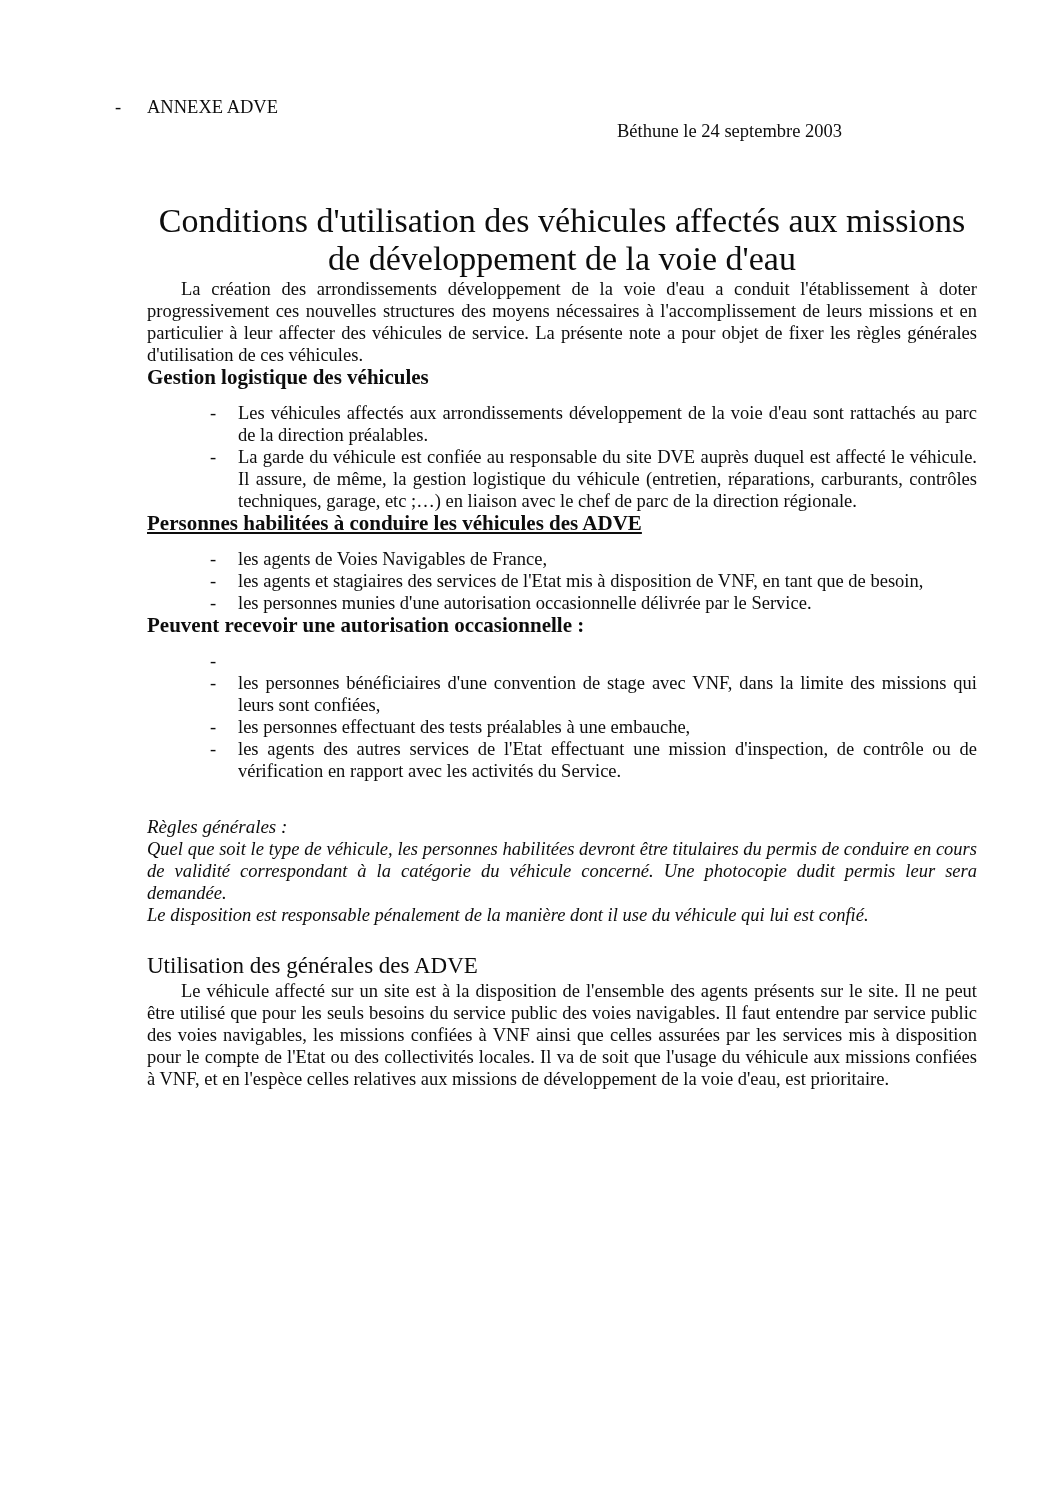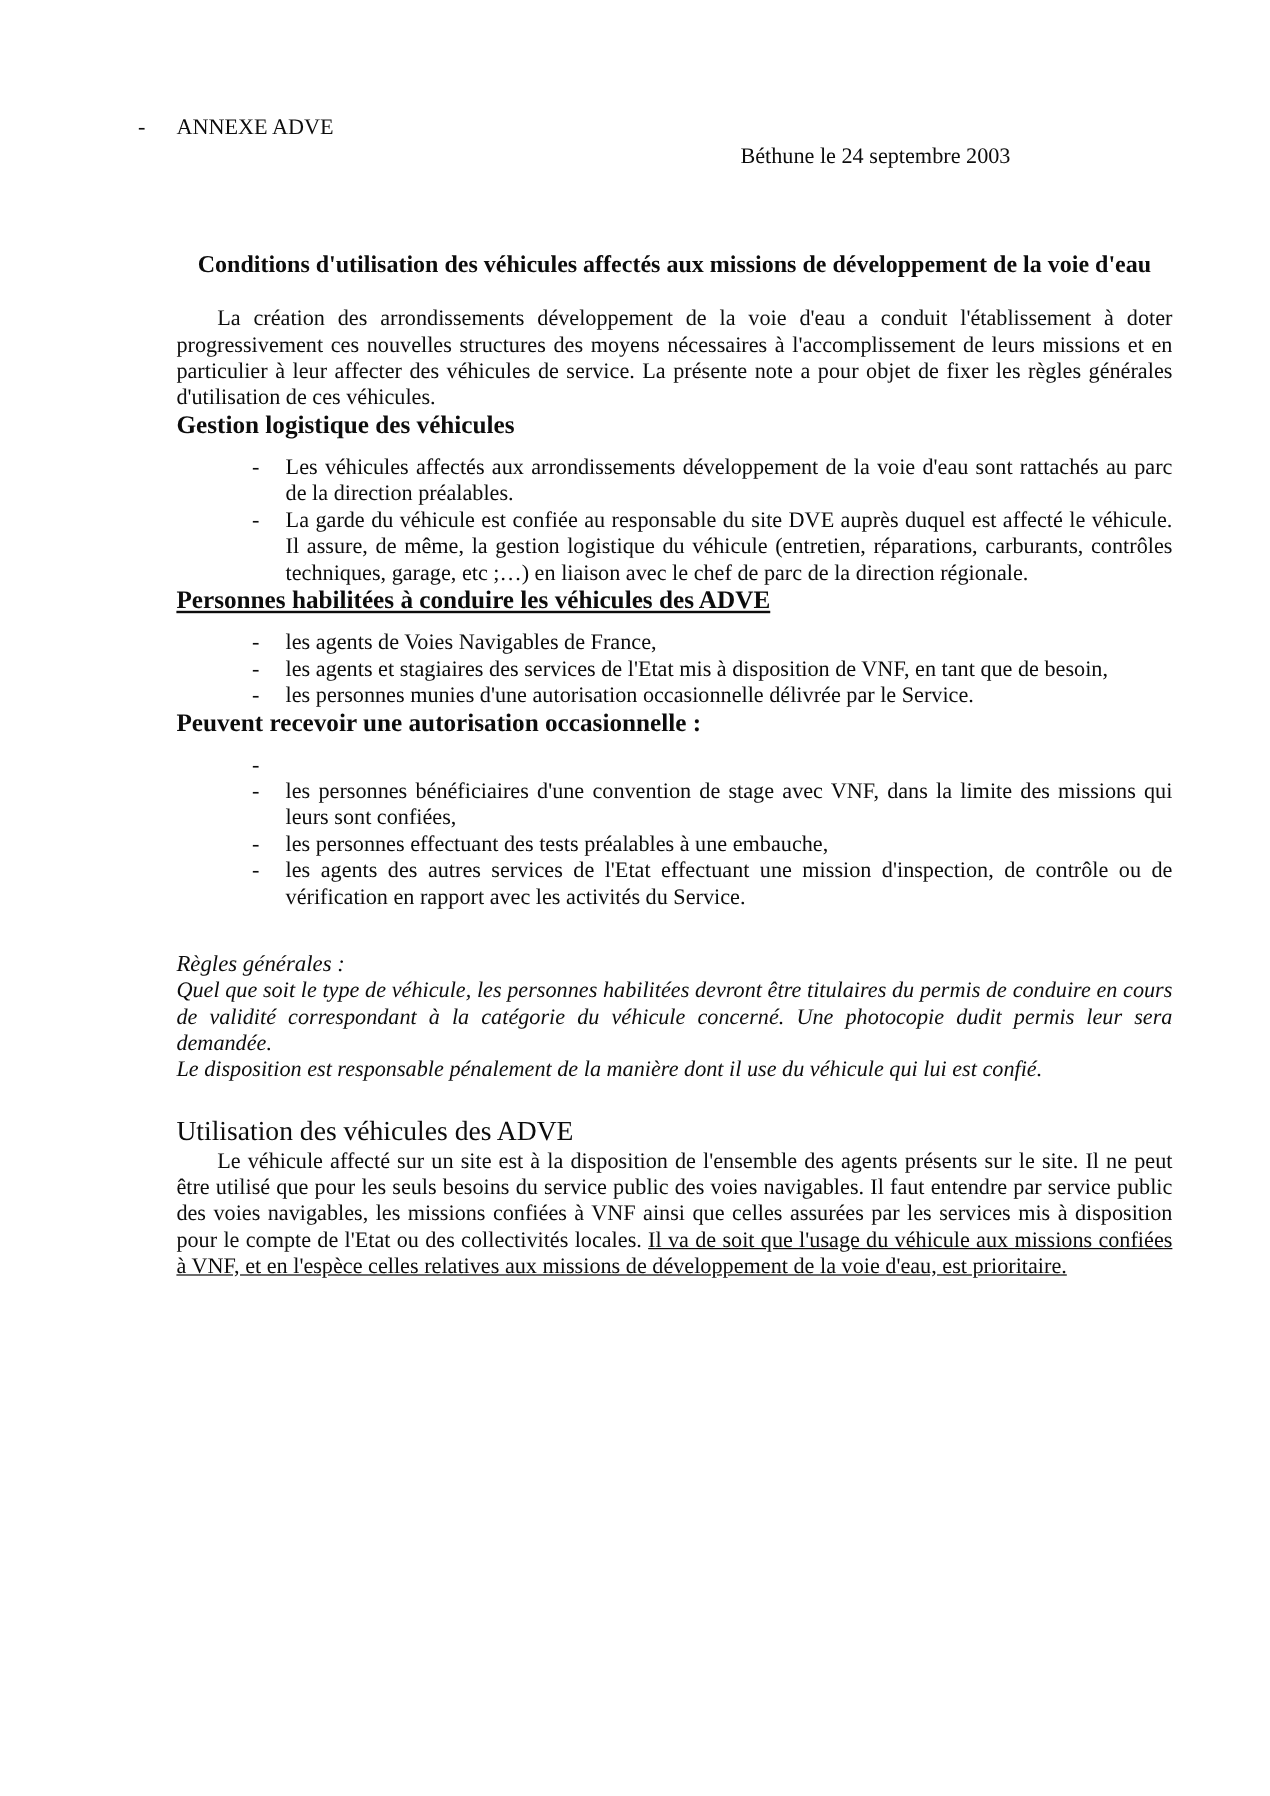--- a/index.html
+++ b/index.html
@@ -28,23 +28,23 @@
     line-height: 22px;
   }
   .annexe-dash { width: 32px; }
   .dateline {
     margin-top: 2px;
     margin-left: 470px;
     font-size: 18.5px;
     line-height: 22px;
   }
   .doc-title {
-    margin: 60px 0 15px 0;
-    font-size: 20px;
-    font-weight: bold;
+    margin: 60px 0 0 0;
+    font-size: 34px;
+    font-weight: normal;
     text-align: center;
     line-height: 38px;
   }
   p.body-par {
     margin: 0;
     font-size: 18.5px;
     line-height: 22px;
     text-align: justify;
   }
   .indent { text-indent: 34px; }
@@ -83,21 +83,21 @@
     font-style: italic;
     margin-top: 22px;
   }
   h2.plain-heading {
     margin: 26px 0 0 0;
     font-size: 23px;
     font-weight: normal;
     line-height: 28px;
   }
   .final-par { margin-top: 10px; }
-  .underlined { text-decoration: underline; }
+  .underlined { }
 </style>
 </head>
 <body>
 
 <div class="page">
 
   <div class="annexe-line">
     <span class="annexe-dash">-</span>
     <span>ANNEXE ADVE</span>
   </div>
@@ -152,16 +152,16 @@
     <div class="bullet-item">
       <span class="bullet-marker">-</span>
       <span class="bullet-text">les agents des autres services de l'Etat effectuant une mission d'inspection, de contrôle ou de vérification en rapport avec les activités du Service.</span>
     </div>
   </div>
 
   <h2 class="italic-heading">Règles générales :</h2>
   <p class="body-par italic-par">Quel que soit le type de véhicule, les personnes habilitées devront être titulaires du permis de conduire en cours de validité correspondant à la catégorie du véhicule concerné. Une photocopie dudit permis leur sera demandée.</p>
   <p class="body-par italic-par">Le disposition est responsable pénalement de la manière dont il use du véhicule qui lui est confié.</p>
 
-  <h2 class="plain-heading">Utilisation des véhicules des ADVE</h2>
+  <h2 class="plain-heading">Utilisation des générales des ADVE</h2>
   <p class="body-par indent final-par"><span>Le véhicule affecté sur un site est à la disposition de l'ensemble des agents présents sur le site. Il ne peut être utilisé que pour les seuls besoins du service public des voies navigables. Il faut entendre par service public des voies navigables, les missions confiées à VNF ainsi que celles assurées par les services mis à disposition pour le compte de l'Etat ou des collectivités locales. </span><span class="underlined">Il va de soit que l'usage du véhicule aux missions confiées à VNF, et en l'espèce celles relatives aux missions de développement de la voie d'eau, est prioritaire.</span></p>
 
 </div>
 
 </body></html>

